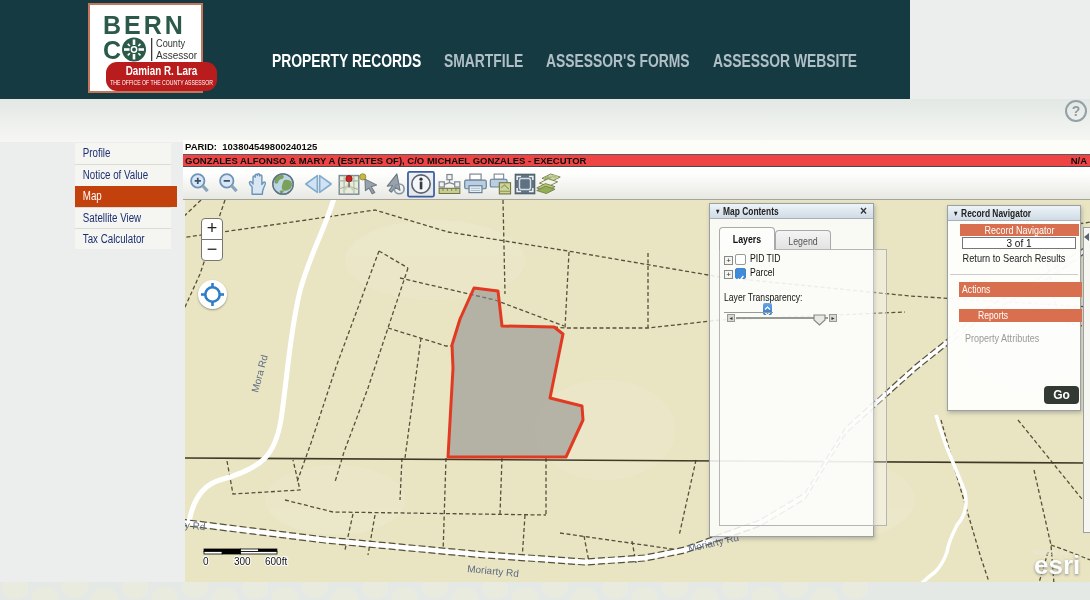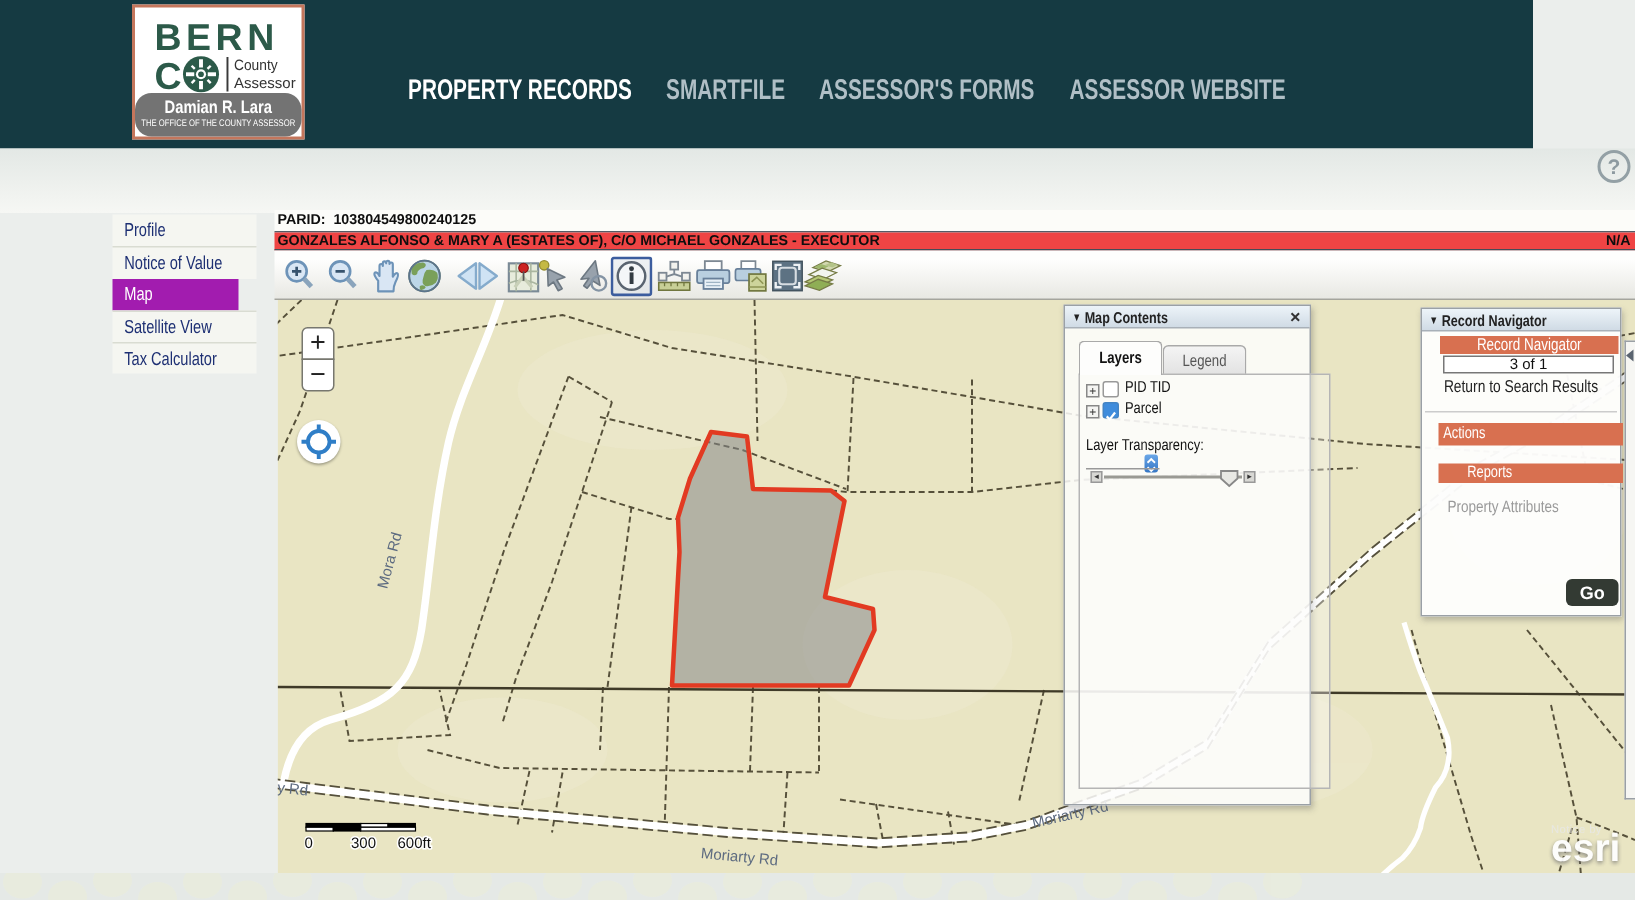--- a/index.html
+++ b/index.html
@@ -1,35 +1,35 @@
 <!DOCTYPE html>
 <html><head>
 <meta charset="utf-8">
 <style>
   * { margin:0; padding:0; box-sizing:border-box; }
   html,body { width:1090px; height:600px; overflow:hidden; font-family:"Liberation Sans", sans-serif; }
   body { position:relative; background:#ebeeec; }
   .abs { position:absolute; }
 
-  .header { position:absolute; left:0; top:0; width:1022px; height:99px; background:#153a42;padding-left:19px; }
+  .header { position:absolute; left:0; top:0; width:910px; height:99px; background:#153a42;padding-left:19px; }
   .nav { position:absolute; top:50px; font-weight:bold; font-size:19px; color:#b0bfc6; white-space:nowrap; transform:scaleX(0.73); transform-origin:0 0; }
   .logo { position:absolute; left:88px; top:3px; width:115px; height:90px; background:#fff; border:2px solid #c4765c; }
-  .logo-strip { position:absolute; left:0; bottom:0; width:100%; height:29px; background:#737373; color:#fff; text-align:center; overflow:hidden;border-radius:11px; }
+  .logo-strip { position:absolute; left:16px; bottom:0; width:100%; height:29px; background:#b91c1c; color:#fff; text-align:center; overflow:hidden;border-radius:11px; }
 
   .content-top { position:absolute; left:0; top:99px; width:1090px; height:43px; background:linear-gradient(#e3e8e5, #f6f7f4); }
 
   .row1 { position:absolute; left:183px; top:140px; width:907px; height:15px; background:#fcfcf9; border-bottom:1px solid #555c66; font-weight:bold; font-size:9.5px; color:#0e0e0e; line-height:14px; }
   .row2 { position:absolute; left:183px; top:155px; width:907px; height:12px; background:#ef4444; border-bottom:1px solid #454c57; font-weight:bold; font-size:9.5px; color:#0e0e0e; line-height:11px; }
 
   .toolbar { position:absolute; left:183px; top:167px; width:907px; height:33px; background:linear-gradient(#fefefd 20%, #e8e8e3); border-bottom:1px solid #a5a59d; }
   .ticon { position:absolute; top:5px; }
 
   .side-item { position:absolute; left:75px; width:96px; height:21px; background:#f5f6f1; border-top:1px solid #d9dcd2; color:#1d2f73; font-weight:normal; font-size:12.5px; line-height:20px; }
   .side-item > div { transform:scaleX(0.78); transform-origin:0 50%; white-space:nowrap; padding-left:10px; }
-  .side-active { width:84px; background:#a21caf; color:#fff; border-top:none; }
+  .side-active { width:102px; background:#c2410c; color:#fff; border-top:none; }
 
   .mapwrap { position:absolute; left:185px; top:200px; width:905px; height:382px; overflow:hidden; }
 
   .zbtn { position:absolute; left:201px; width:22px; height:22px; background:#fff; border:1px solid #77776f; font-size:18px; color:#222; text-align:center; line-height:19px; }
 
   .panel { position:absolute; border:1px solid #9aa0a6; box-shadow:1px 2px 4px rgba(80,80,80,0.35); }
   .panel-hdr { height:15px; background:linear-gradient(#edf4f9,#d0dbe5); border-bottom:1px solid #a8b0b8; font-size:10.5px; font-weight:bold; color:#222; line-height:15px; }
   .panel-hdr > .ht { transform:scaleX(0.8); transform-origin:0 50%; white-space:nowrap; padding-left:6px; }
   .obar { position:absolute; background:#d87050; color:#fff; font-size:12px; }
 

